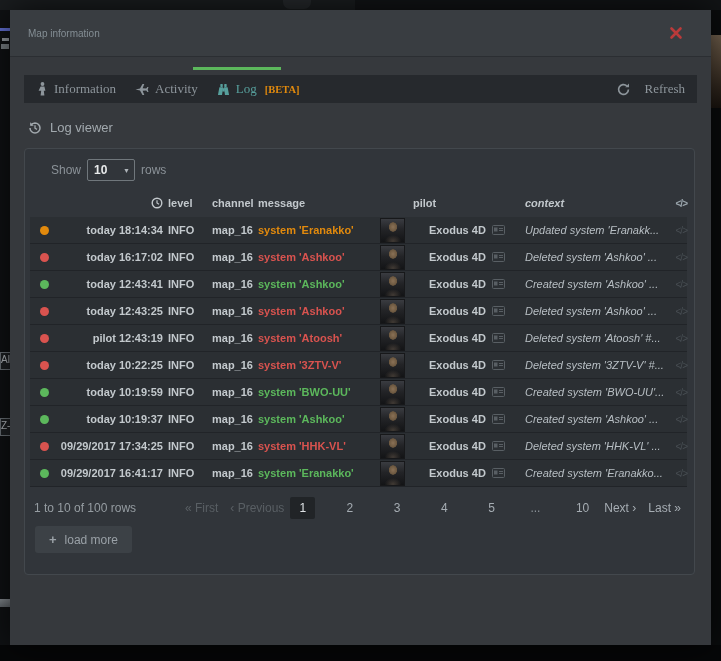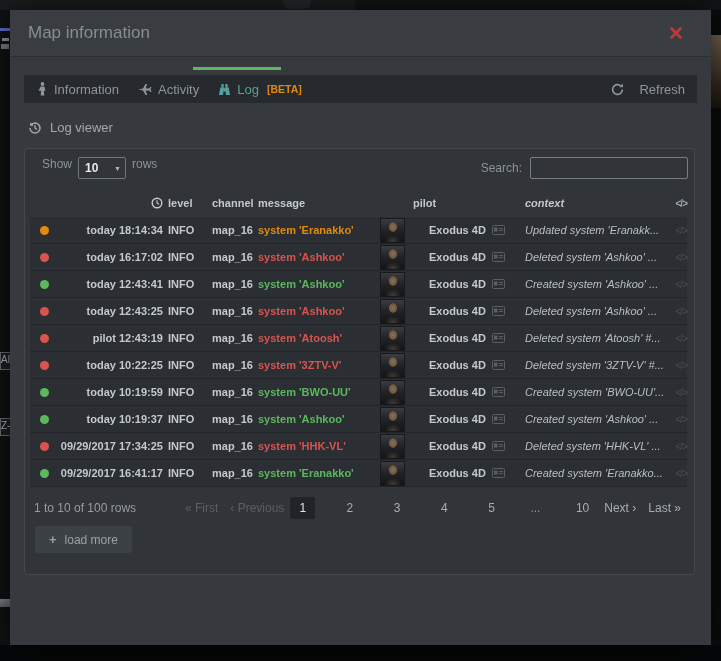--- a/index.html
+++ b/index.html
@@ -21,37 +21,37 @@
   .grey-bar{position:absolute;left:0;top:589px;width:10px;height:8px;background:linear-gradient(#8a9095,#666c71);}
   #right-strip{position:absolute;left:711px;top:10px;width:10px;height:651px;background:#0a0c0d;}
   #right-strip .portrait-sliver{position:absolute;left:0;top:25px;width:10px;height:73px;
     background:linear-gradient(160deg,#7a6854 0%,#5a4b3b 35%,#352b21 70%,#1a140f 100%);}
   #bottom-strip{position:absolute;left:0;top:645px;width:721px;height:16px;background:#060708;}
   
   #modal{position:absolute;left:10px;top:10px;width:701px;height:635px;background:#36393d;
     box-shadow:0 0 34px rgba(0,0,0,.75);z-index:5;}
   #modal-header{position:absolute;left:0;top:0;width:701px;height:47px;background:#393d41;
     border-bottom:1px solid #2b2e32;display:flex;align-items:center;padding:0 18px;box-sizing:border-box;}
-  #modal-title{color:#848e94;font-size:17px;text-align:center;}
+  #modal-title{color:#848e94;font-size:10px;text-align:center;}
   #close-x{margin-left:auto;width:16px;height:16px;cursor:pointer;display:flex;align-items:center;margin-right:8px;}
   #tab-indicator{position:absolute;left:183px;top:57px;width:88px;height:3px;background:#5cb85c;}
   #tabbar{position:absolute;left:14px;top:65px;width:673px;height:28px;background:#26292d;
     display:flex;align-items:center;padding:0 12px 0 13px;box-sizing:border-box;font-size:13px;color:#8d959b;}
-  .tab{display:flex;align-items:center;gap:6px;margin-right:19px;cursor:pointer;}
+  .tab{display:flex;align-items:center;gap:6px;margin-right:19px;cursor:pointer;font-family:Liberation Serif, serif;}
   .tab .glyph{display:flex;align-items:center;}
   .tab-log{color:#57a09d;}
   .beta-tag{color:#e28a0d;font-size:10.5px;font-weight:bold;margin-left:2px;}
   #refresh{margin-left:auto;display:flex;align-items:center;gap:15px;cursor:pointer;}
   
   #section-header{position:absolute;left:18px;top:110px;display:flex;align-items:center;gap:8px;
     color:#a2a9ae;font-size:13px;}
   
   #panel{position:absolute;left:14px;top:138px;width:671px;height:427px;background:#31353a;
     border:1px solid #43484d;border-radius:4px;box-sizing:border-box;}
-  #controls{position:absolute;left:4px;top:8px;width:100%;height:26px;display:flex;align-items:flex-start;
+  #controls{position:absolute;left:13px;top:8px;width:100%;height:26px;display:flex;align-items:center;
     padding:0 10px 0 13px;box-sizing:border-box;font-size:12px;color:#8b9298;}
   #show-select{display:inline-flex;align-items:center;justify-content:space-between;width:36px;height:20px;
     border:1px solid #70777c;border-radius:2px;margin:0 6px;padding:0 4px 0 6px;color:#e8eaeb;
     font-weight:bold;cursor:pointer;background:transparent;}
   #show-select .caret{font-size:7px;color:#aeb4b9;}
   #search-wrap{margin-left:auto;display:flex;align-items:center;gap:8px;}
   #search-input{width:146px;height:20px;background:transparent;border:1px solid #787f84;border-radius:2px;
     color:#d8dcdf;font-size:12px;padding:0 5px;outline:none;}
   
   #thead{position:absolute;left:5px;top:44px;width:657px;height:20px;display:flex;align-items:center;
@@ -190,24 +190,20 @@
 
   <div id="panel">
 
     <div id="controls">
       <span>Show</span>
       <span id="show-select">
         <span>10</span>
         <span class="caret">▼</span>
       </span>
       <span>rows</span>
-      <span id="search-wrap">
-        <span>Search:</span>
-        <input id="search-input" type="text" value="" style="">
-      </span>
     </div>
 
     <div id="thead">
       <span class="c-dot"></span>
       <span class="c-time">
         <span style="display:inline-flex;vertical-align:-2px;">
           <svg width="12" height="12" viewBox="0 0 12 12">
             <circle cx="6" cy="6" r="4.8" fill="none" stroke="#c2c8cc" stroke-width="1.4"></circle>
             <path d="M6 3.2 V6 L8 7.3" fill="none" stroke="#c2c8cc" stroke-width="1.2"></path>
           </svg>

